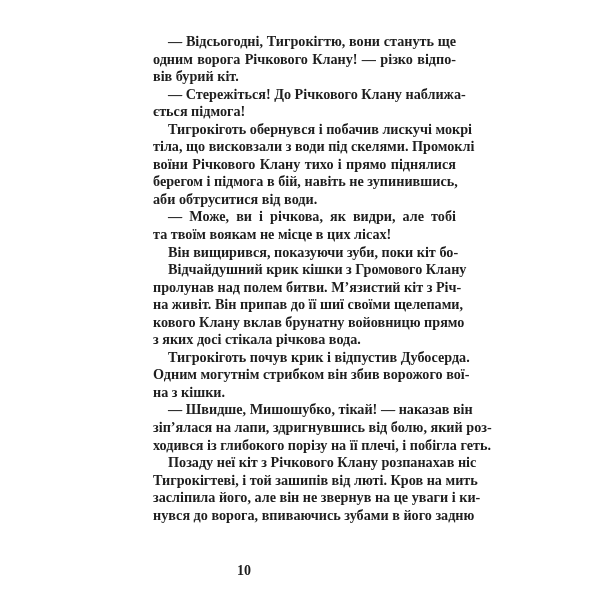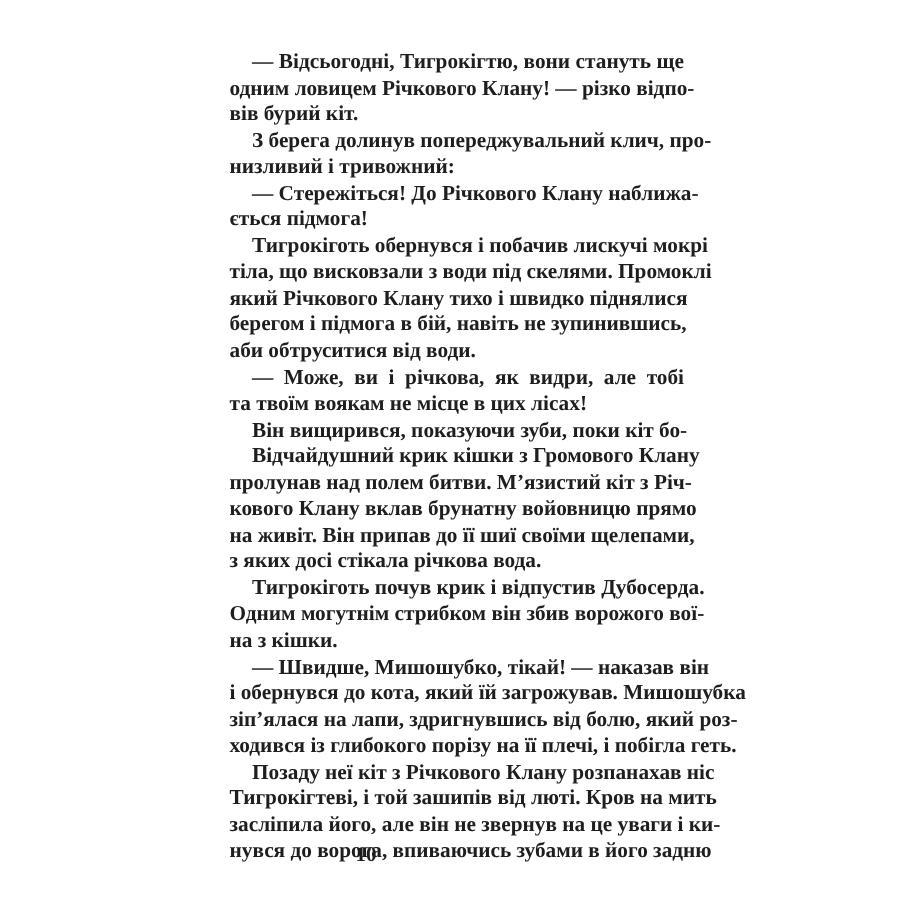--- a/index.html
+++ b/index.html
@@ -19,60 +19,55 @@
     font-family: "Liberation Serif", "DejaVu Serif", serif; font-weight: bold;
     font-size: 14px; color: #1e1e1e;
   }
 </style>
 </head>
 <body>
 
 <div class="page" id="page">
     <div class="para">
       <span class="line indent">— Відсьогодні, Тигрокігтю, вони стануть ще</span>
-      <span class="line">одним ловицем Річкового Клану! — різко відпо-</span>
+      <span class="line">одним ворога Річкового Клану! — різко відпо-</span>
       <span class="line last">вів бурий кіт.</span>
-    </div>
-    <div class="para">
-      <span class="line indent">З берега долинув попереджувальний клич, про-</span>
-      <span class="line last">низливий і тривожний:</span>
     </div>
     <div class="para">
       <span class="line indent">— Стережіться! До Річкового Клану наближа-</span>
       <span class="line last">ється підмога!</span>
     </div>
     <div class="para">
       <span class="line indent">Тигрокіготь обернувся і побачив лискучі мокрі</span>
       <span class="line">тіла, що висковзали з води під скелями. Промоклі</span>
-      <span class="line">який Річкового Клану тихо і швидко піднялися</span>
+      <span class="line">воїни Річкового Клану тихо і прямо піднялися</span>
       <span class="line">берегом і підмога в бій, навіть не зупинившись,</span>
       <span class="line last">аби обтруситися від води.</span>
     </div>
     <div class="para">
       <span class="line indent">— Може, ви і річкова, як видри, але тобі</span>
       <span class="line last">та твоїм воякам не місце в цих лісах!</span>
     </div>
     <div class="para">
       <span class="line indent">Він вищирився, показуючи зуби, поки кіт бо-</span>
     </div>
     <div class="para">
       <span class="line indent">Відчайдушний крик кішки з Громового Клану</span>
       <span class="line">пролунав над полем битви. М’язистий кіт з Річ-</span>
+      <span class="line">на живіт. Він припав до її шиї своїми щелепами,</span>
       <span class="line">кового Клану вклав брунатну войовницю прямо</span>
-      <span class="line">на живіт. Він припав до її шиї своїми щелепами,</span>
       <span class="line last">з яких досі стікала річкова вода.</span>
     </div>
     <div class="para">
       <span class="line indent">Тигрокіготь почув крик і відпустив Дубосерда.</span>
       <span class="line">Одним могутнім стрибком він збив ворожого вої-</span>
       <span class="line last">на з кішки.</span>
     </div>
     <div class="para">
       <span class="line indent">— Швидше, Мишошубко, тікай! — наказав він</span>
-      <span class="line">і обернувся до кота, який їй загрожував. Мишошубка</span>
       <span class="line">зіп’ялася на лапи, здригнувшись від болю, який роз-</span>
       <span class="line last">ходився із глибокого порізу на її плечі, і побігла геть.</span>
     </div>
     <div class="para">
       <span class="line indent">Позаду неї кіт з Річкового Клану розпанахав ніс</span>
       <span class="line">Тигрокігтеві, і той зашипів від люті. Кров на мить</span>
       <span class="line">засліпила його, але він не звернув на це уваги і ки-</span>
       <span class="line">нувся до ворога, впиваючись зубами в його задню</span>
     </div>
   </div>

